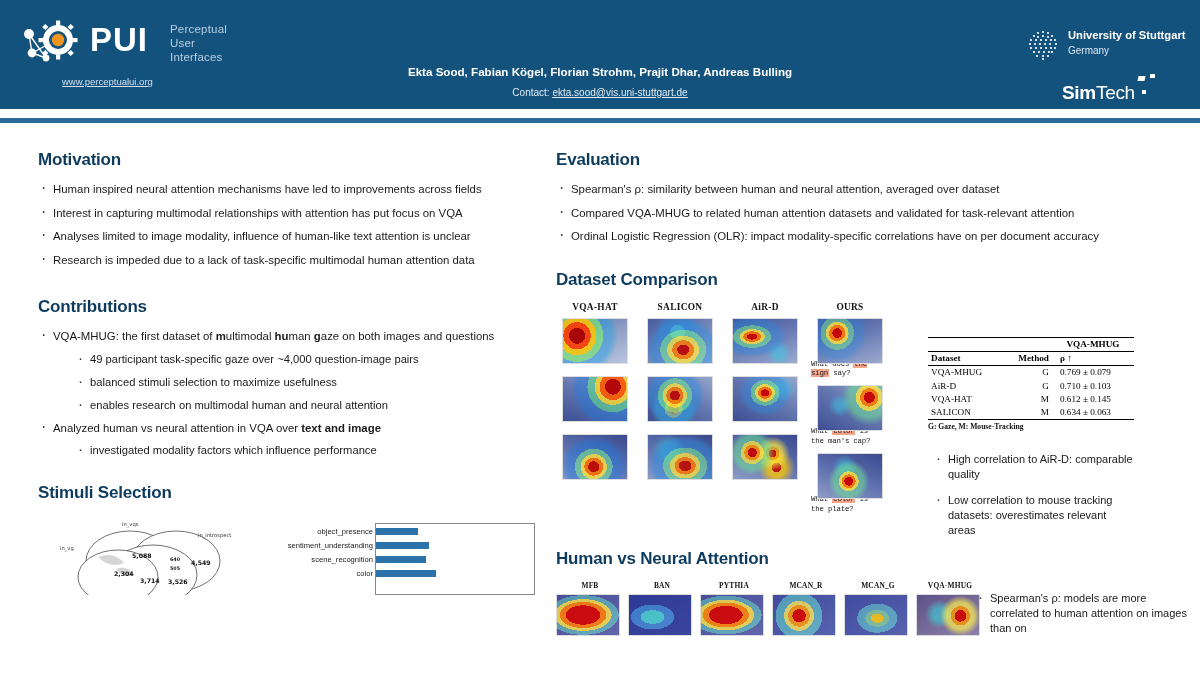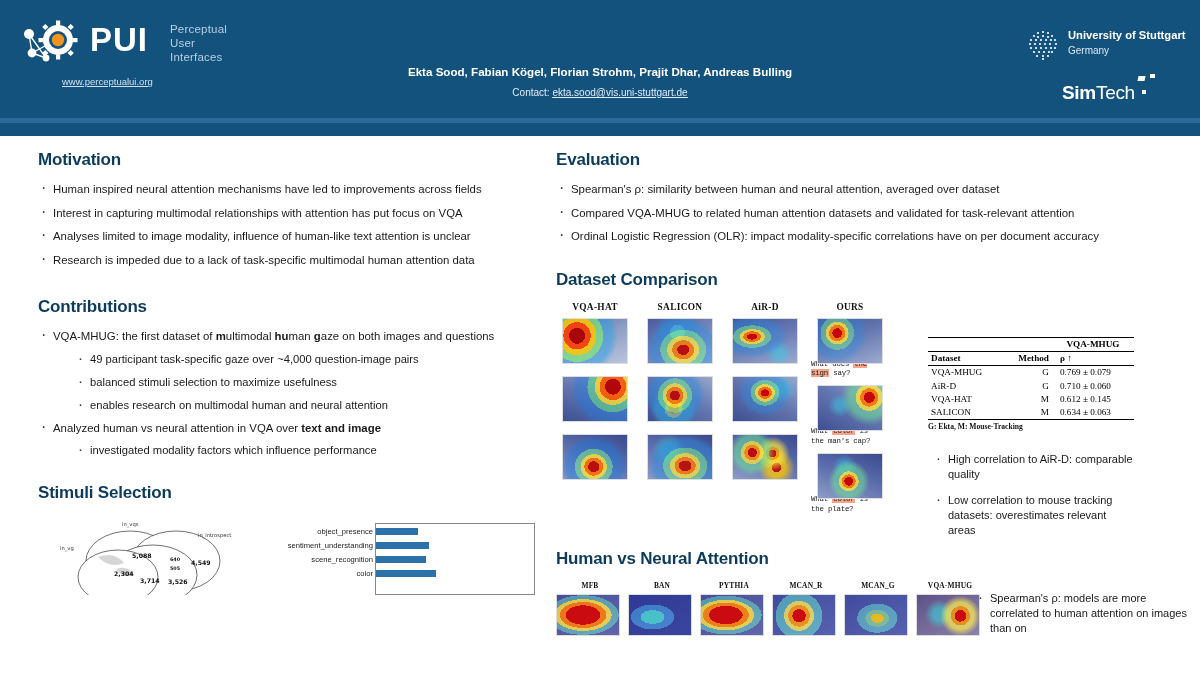--- a/index.html
+++ b/index.html
@@ -6,21 +6,21 @@
   html, body {
     width: 1200px; height: 675px;
     background: #ffffff;
     font-family: "Liberation Sans", sans-serif;
     overflow: hidden;
   }
   .poster { position: relative; width: 1200px; height: 675px; background:#fff; }
 
   
   .header {
-    position: absolute; left:0; top:0; width:1200px; height:136px;
+    position: absolute; left:0; top:0; width:1200px; height:109px;
     background:#14527e;
   }
   .header-rule {
     position:absolute; left:0; top:118px; width:1200px; height:5px;
     background:#2a6b9a;
   }
   .pui-logo { position:absolute; left:22px; top:18px; width:220px; height:48px; }
   .pui-mark { position:absolute; left:0; top:2px; width:66px; height:44px; }
   .pui-word {
     position:absolute; left:68px; top:2px;
@@ -458,35 +458,35 @@
             <th class="num">ρ ↑</th>
           </tr>
           <tr class="rule-mid">
             <td>VQA-MHUG</td>
             <td class="met">G</td>
             <td class="num">0.769 ± 0.079</td>
           </tr>
           <tr>
             <td>AiR-D</td>
             <td class="met">G</td>
-            <td class="num">0.710 ± 0.060</td>
+            <td class="num">0.710 ± 0.103</td>
           </tr>
           <tr>
             <td>VQA-HAT</td>
             <td class="met">M</td>
             <td class="num">0.612 ± 0.145</td>
           </tr>
           <tr class="rule-bottom">
             <td>SALICON</td>
             <td class="met">M</td>
             <td class="num">0.634 ± 0.063</td>
           </tr>
         </tbody>
           </table>
-        <div class="tnote">G: Ekta, M: Mouse-Tracking</div>
+        <div class="tnote">G: Gaze, M: Mouse-Tracking</div>
       </div>
 
       <div class="side-bullets">
         <ul>
           <li>High correlation to AiR-D: comparable quality</li>
           <li>Low correlation to mouse tracking  datasets: overestimates relevant areas</li>
         </ul>
       </div>
     </div>
 

